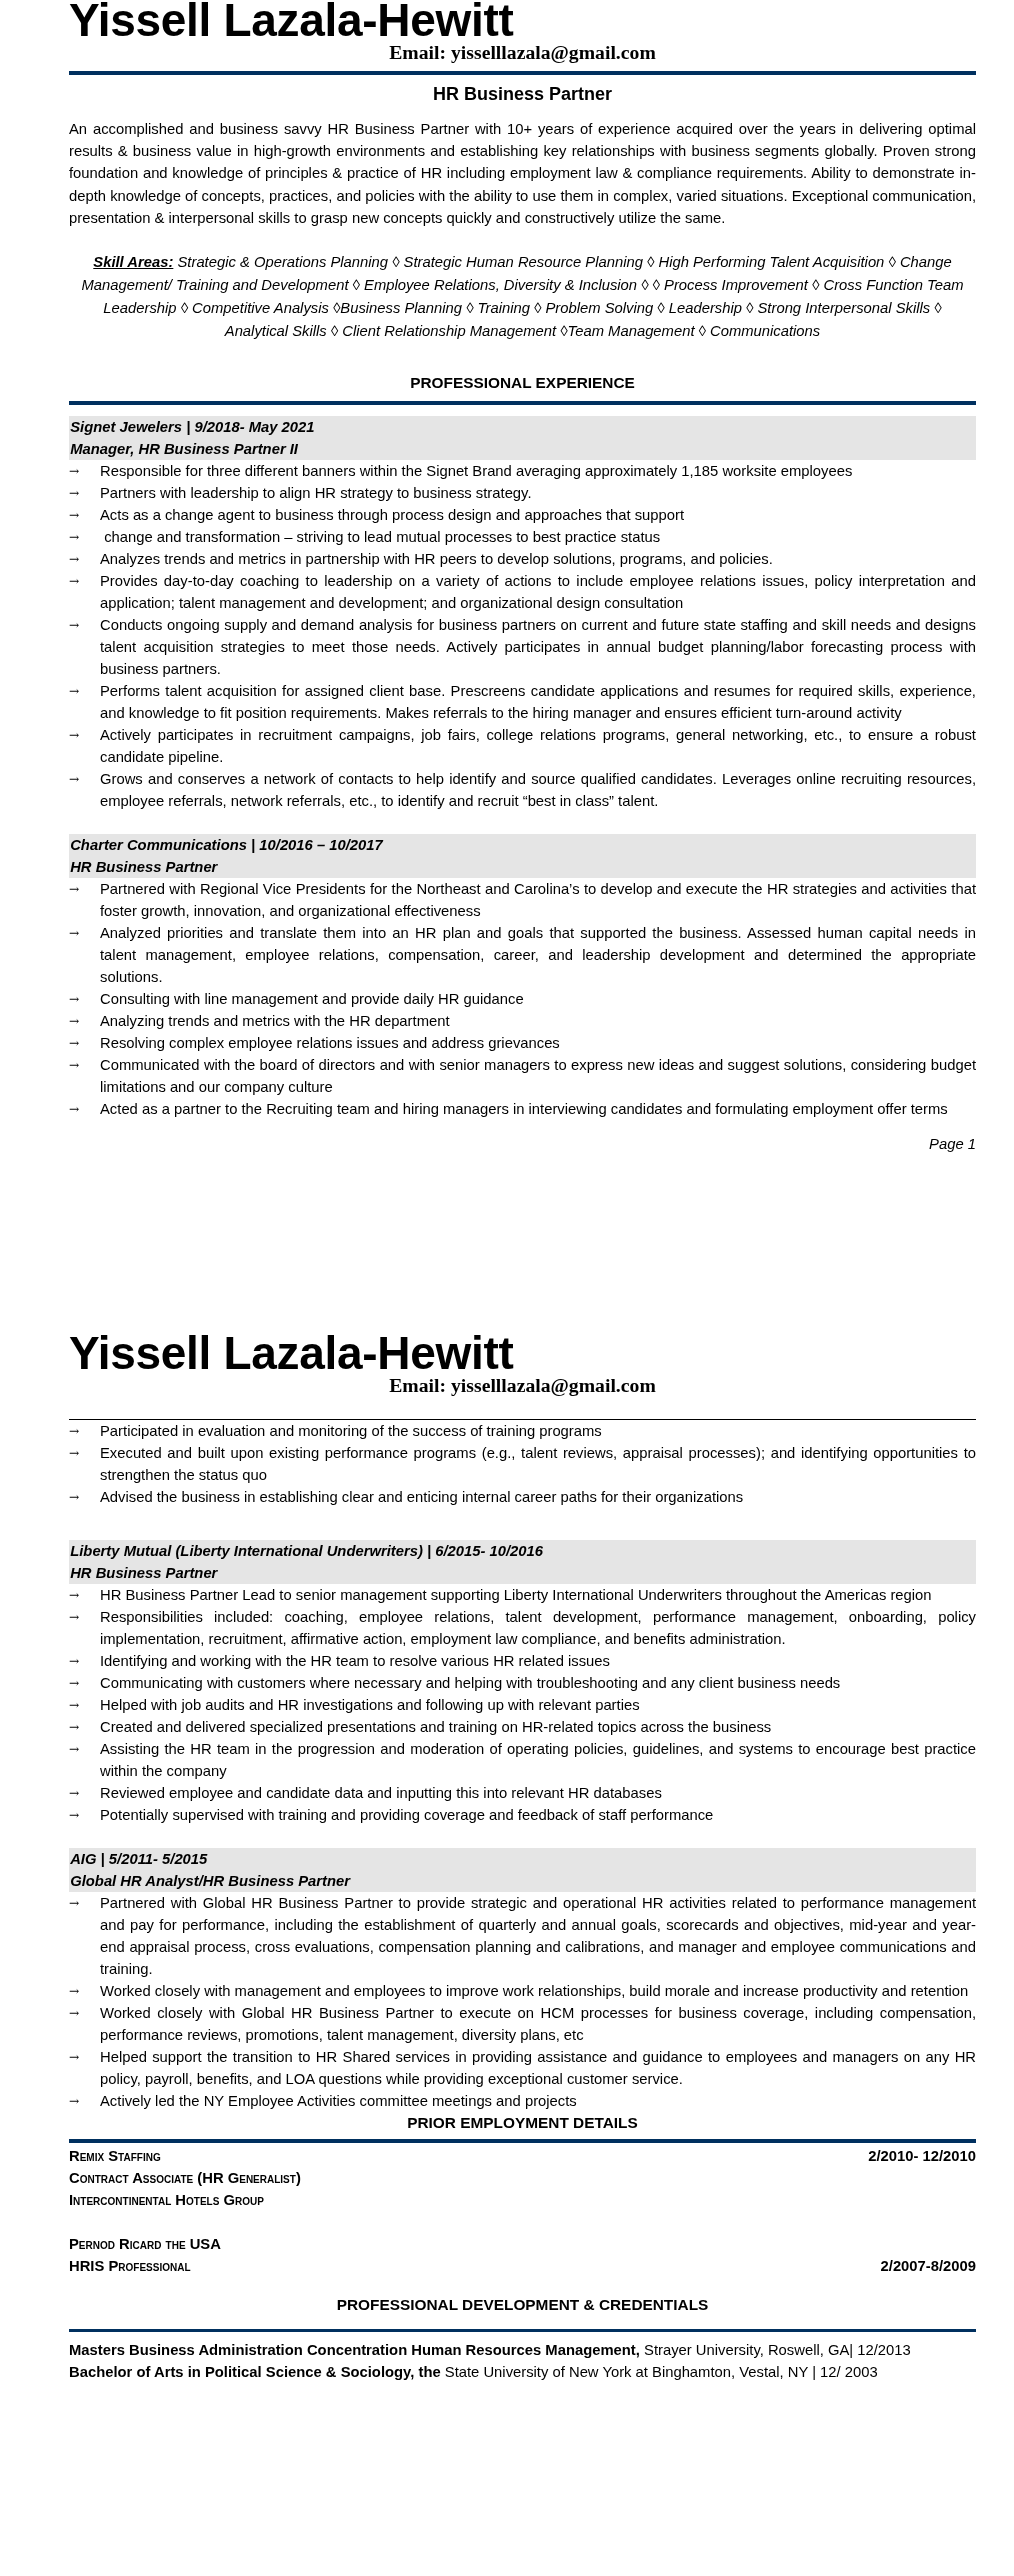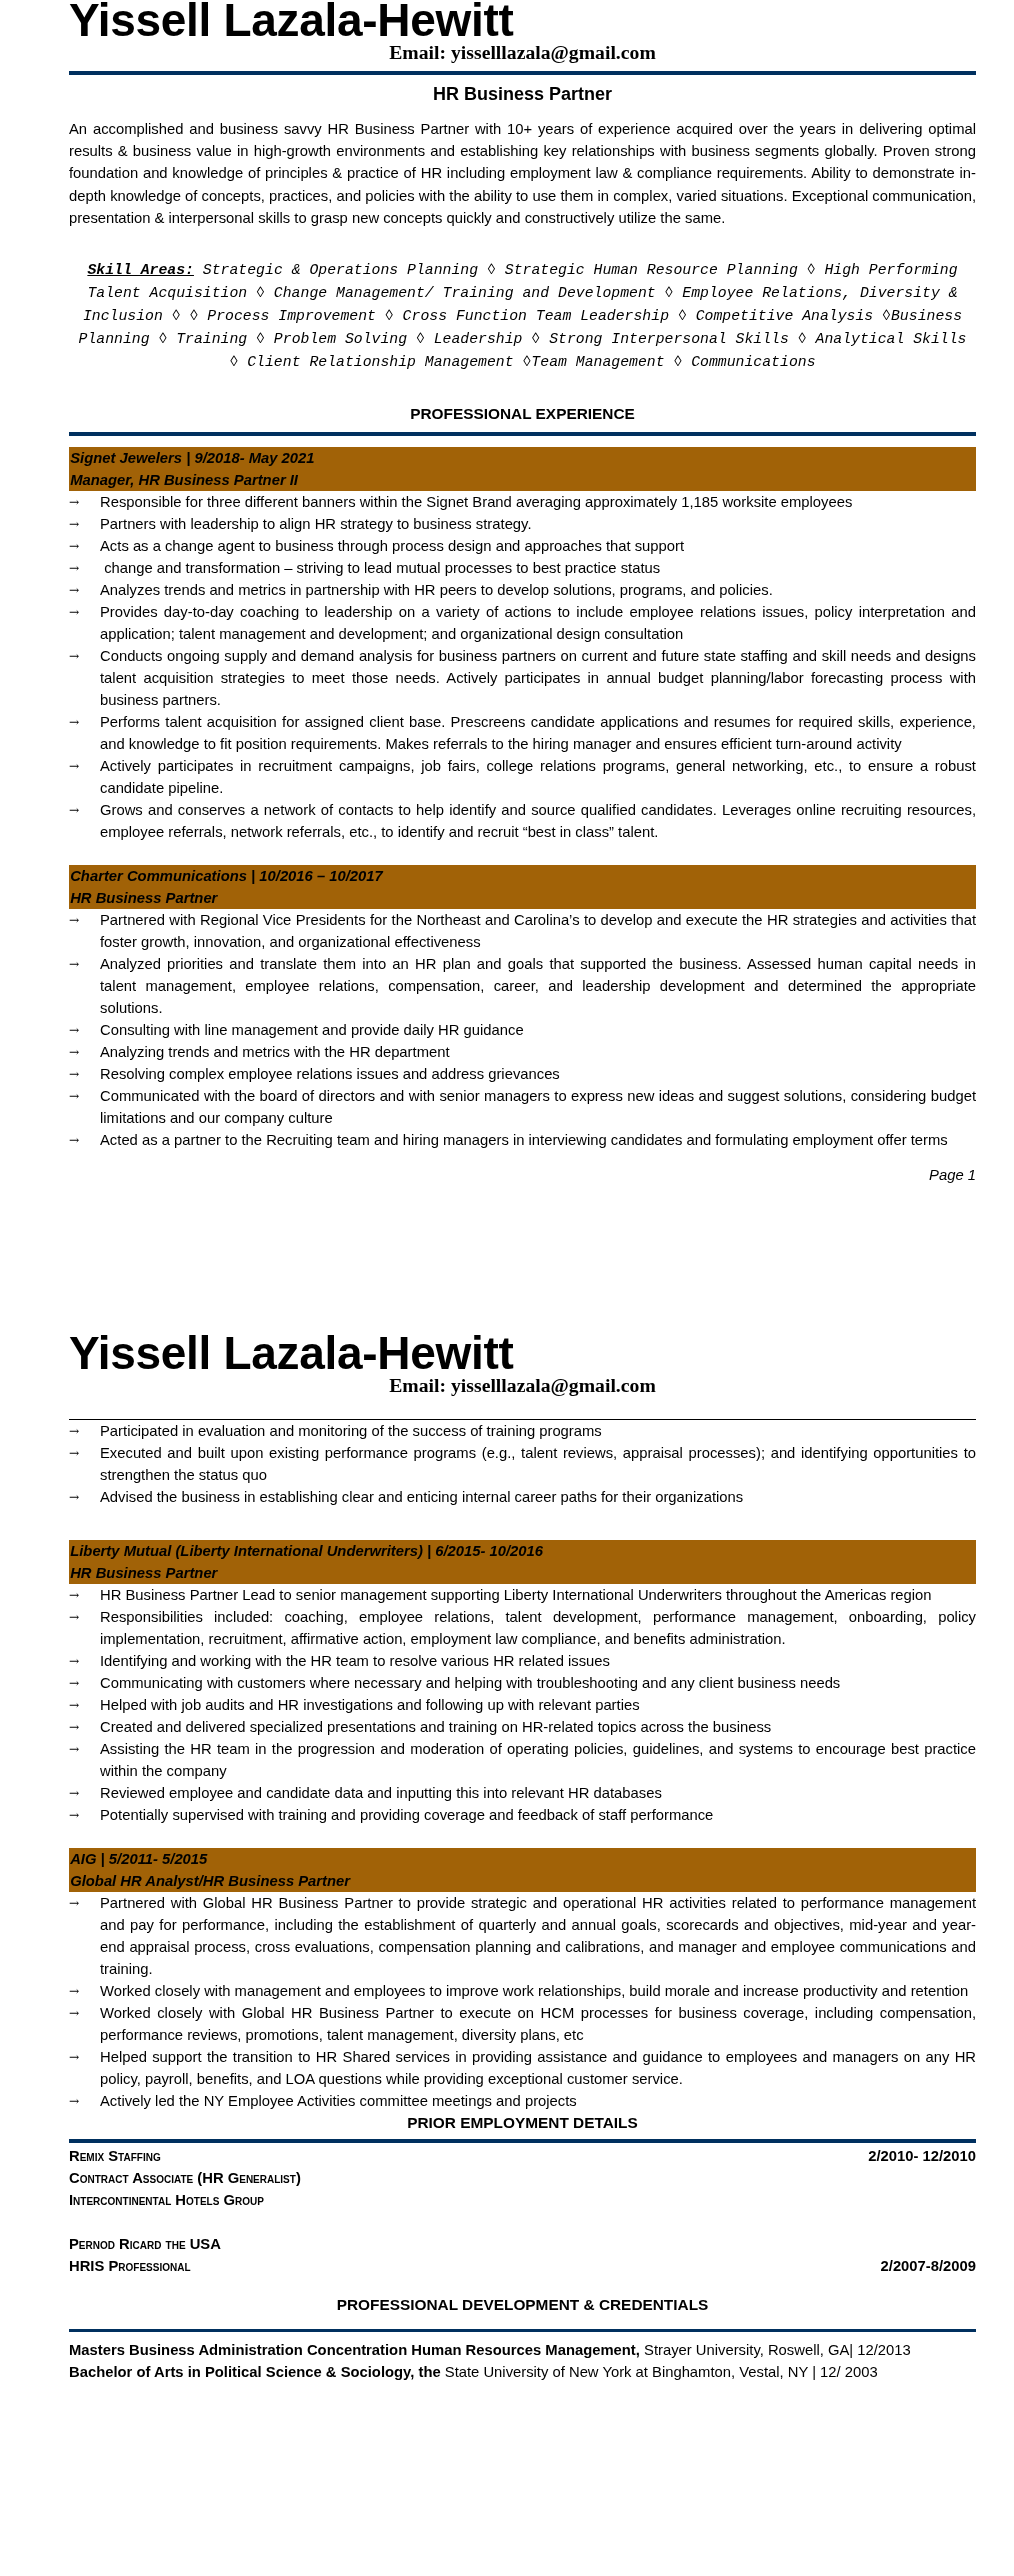--- a/index.html
+++ b/index.html
@@ -7,40 +7,40 @@
   .page { position: absolute; left: 69px; width: 907px; }
   .name { font-family: Liberation Sans, sans-serif; font-weight: bold; font-size: 46px; line-height: 39px; letter-spacing: -0.3px; }
   .email { font-family: "Liberation Serif", serif; font-weight: bold; font-size: 19.7px; text-align: center; line-height: 24.6px; }
   .rule-navy { height: 3.7px; background: #00305f; }
   .rule-black { height: 1.8px; background: #000; }
   .title { font-weight: bold; font-size: 18px; text-align: center; line-height: 24.6px; }
   .summary { font-size: 14.8px; line-height: 22.4px; text-align: justify; text-align-last: left; }
   .skills { font-size: 14.8px; line-height: 23px; text-align: center; font-style: italic; }
   .skills .lbl { font-weight: bold; text-decoration: underline; }
   .section-head { font-weight: bold; font-size: 15.4px; text-align: center; line-height: 22px; }
-  .job-head { background: #a16207; padding: 0 0 0 1.2px; font-weight: bold; font-style: italic; font-size: 14.8px; line-height: 22px; }
+  .job-head { background: #e5e5e5; padding: 0 0 0 1.2px; font-weight: bold; font-style: italic; font-size: 14.8px; line-height: 22px; }
   ul.bullets { list-style: none; margin: 0; padding: 0; }
   ul.bullets li { position: relative; padding-left: 31px; font-size: 14.8px; line-height: 22px; text-align: justify; text-align-last: left; }
   ul.bullets li .arrow { position: absolute; left: 0; top: 0; font-family: "DejaVu Serif", serif; font-size: 12.3px; }
   .page-num { font-style: italic; font-size: 14.8px; text-align: right; line-height: 22px; }
   .prior-row { display: flex; justify-content: space-between; font-weight: bold; font-variant: small-caps; font-size: 14.8px; line-height: 22px; }
   .prior-row .date { font-variant: normal; }
   .edu { font-size: 14.8px; line-height: 22px; }
   .edu b { font-weight: bold; }
 </style>
 </head>
 <body>
 
 <div class="page" style="top:0;">
   <div class="name" style="padding-top:1.2px;">Yissell Lazala-Hewitt</div>
   <div class="email">Email: yisselllazala@gmail.com</div>
   <div class="rule-navy" style="margin-top:6.1px;"></div>
   <div class="title" style="margin-top:7.4px;">HR Business Partner</div>
   <div class="summary" style="margin-top:11px;">An accomplished and business savvy HR Business Partner with 10+ years of experience acquired over the years in delivering optimal results &amp; business value in high-growth environments and establishing key relationships with business segments globally. Proven strong foundation and knowledge of principles &amp; practice of HR including employment law &amp; compliance requirements. Ability to demonstrate in-depth knowledge of concepts, practices, and policies with the ability to use them in complex, varied situations. Exceptional communication, presentation &amp; interpersonal skills to grasp new concepts quickly and constructively utilize the same.</div>
-  <div class="skills" style="margin-top:29px; padding:0 3.7px;font-family:Liberation Mono, monospace;">
+  <div class="skills" style="margin-top:21px; padding:0 3.7px;">
     <span class="lbl">Skill Areas:</span>
     <span>Strategic &amp; Operations Planning ◊ Strategic Human Resource Planning ◊ High Performing Talent Acquisition ◊ Change Management/ Training and Development ◊ Employee Relations, Diversity &amp; Inclusion ◊ ◊ Process Improvement ◊ Cross Function Team Leadership ◊ Competitive Analysis ◊Business Planning ◊ Training ◊ Problem Solving ◊ Leadership ◊ Strong Interpersonal Skills ◊ Analytical Skills ◊ Client Relationship Management ◊Team Management ◊ Communications</span>
   </div>
   <div class="section-head" style="margin-top:29px;">PROFESSIONAL EXPERIENCE</div>
   <div class="rule-navy" style="margin-top:7.4px;"></div>
 
   <div style="margin-top:11.7px;">
     <div class="job-head">
       <div>Signet Jewelers | 9/2018- May 2021</div>
       <div>Manager, HR Business Partner II</div>

